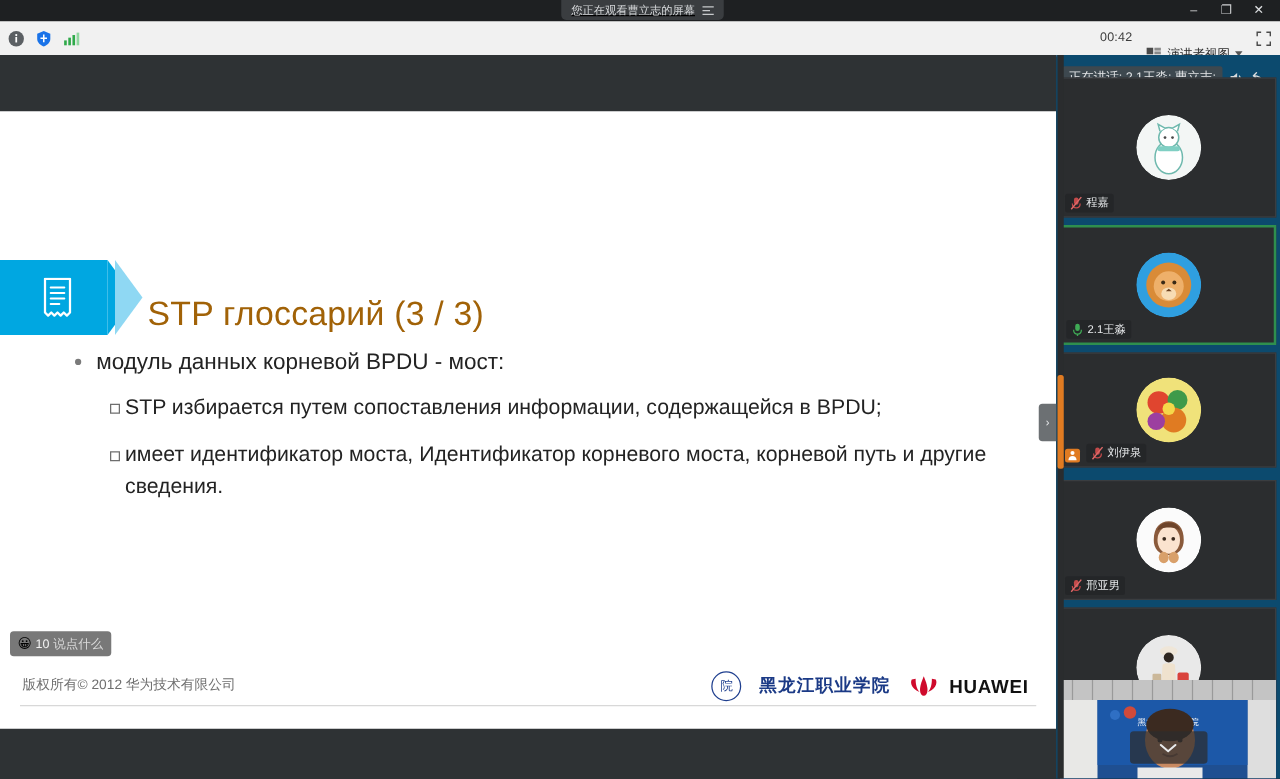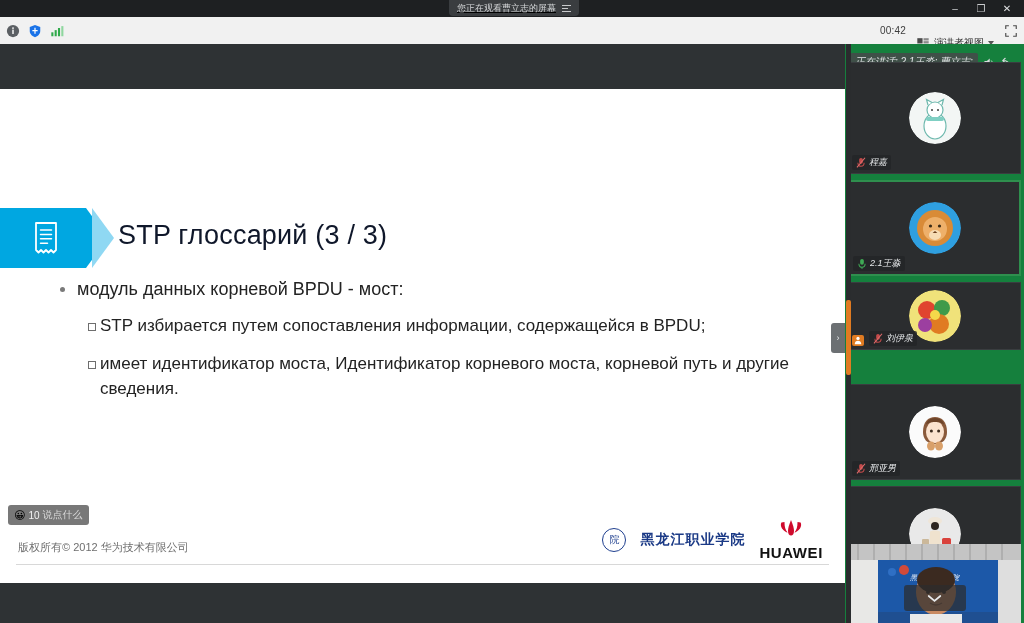--- a/index.html
+++ b/index.html
@@ -27,47 +27,47 @@
   .viewsel{display:flex;align-items:center;gap:4px;font-size:10px;color:#2b2b2b;margin-top:24px;}
   .caret{width:0;height:0;border-left:3px solid transparent;border-right:3px solid transparent;border-top:4px solid #555;}
 
   
   .stage{position:absolute;left:0;top:44px;width:845px;height:579px;background:#2e3234;overflow:hidden;}
   .slide{position:absolute;left:0;top:45px;width:845px;height:494px;background:#ffffff;}
   .tag{position:absolute;left:0;top:119px;width:86px;height:60px;background:#00a7e1;}
   .tag-chev{position:absolute;left:86px;top:119px;width:0;height:0;border-top:30px solid transparent;border-bottom:30px solid transparent;border-left:22px solid #00a7e1;}
   .tag-outline{position:absolute;left:92px;top:119px;width:0;height:0;border-top:30px solid transparent;border-bottom:30px solid transparent;border-left:22px solid #8fd8f3;}
   .doc-ic{position:absolute;left:33px;top:133px;width:26px;height:32px;}
-  .slide-title{position:absolute;left:118px;top:131px;font-size:27px;color:#0f172a;letter-spacing:.2px;white-space:nowrap;}
+  .slide-title{position:absolute;left:118px;top:147px;font-size:27px;color:#a16207;letter-spacing:.2px;white-space:nowrap;}
 
   .bullets{position:absolute;left:60px;top:188px;width:740px;}
   .b1{display:flex;gap:12px;align-items:flex-start;font-size:18px;color:#232323;line-height:1.35;}
   .dot{width:5px;height:5px;border-radius:50%;background:#7a7a7a;margin-top:10px;flex:none;}
   .sub{margin-top:13px;margin-left:28px;display:flex;gap:4px;align-items:flex-start;font-size:17px;color:#232323;line-height:1.45;}
   .sq{width:6px;height:6px;border:1.3px solid #6e6e6e;background:#fff;margin-top:9px;flex:none;}
   .sub .txt{max-width:690px;}
 
   .footline{position:absolute;left:16px;right:16px;bottom:18px;height:1px;background:#d8d8d8;}
   .copy{position:absolute;left:18px;bottom:28px;font-size:11px;color:#6f6f6f;white-space:nowrap;}
   .logos{position:absolute;right:22px;bottom:22px;display:flex;align-items:center;gap:14px;}
   .seal{width:22px;height:22px;border-radius:50%;border:1.6px solid #1f3f8f;display:flex;align-items:center;justify-content:center;color:#1f3f8f;font-size:10px;}
   .school{font-size:14px;color:#1b3a86;letter-spacing:1px;white-space:nowrap;font-family:"Liberation Serif","DejaVu Serif",serif;font-weight:bold;}
-  .hw{display:flex;align-items:center;gap:7px;flex-direction:column;}
+  .hw{display:flex;align-items:center;gap:7px;}
   .hw-mark{width:26px;height:18px;position:relative;}
   .hw-txt{font-size:15px;font-weight:bold;color:#111;letter-spacing:.6px;}
 
   
   .chatbox{position:absolute;left:8px;bottom:58px;height:20px;background:rgba(90,90,90,.82);border-radius:3px;
      display:flex;align-items:center;gap:3px;padding:0 6px;}
   .emoji{font-size:11px;line-height:1;}
   .cnum{font-size:10px;color:#f2f2f2;}
   .cph{font-size:10px;color:#d9d9d9;}
 
   
-  .sidebar{position:absolute;left:845px;top:44px;width:179px;height:579px;background:#15803d;overflow:hidden;font-style:italic;}
+  .sidebar{position:absolute;left:845px;top:44px;width:179px;height:579px;background:#0c4a6e;overflow:hidden;}
   .speaking{position:absolute;left:0;top:8px;width:179px;height:20px;display:flex;align-items:center;gap:4px;padding:0 5px;box-sizing:border-box;}
   .speaking .sp-txt{font-size:10px;color:#e3e5e7;background:rgba(70,72,74,.85);padding:2px 5px;border-radius:2px;white-space:nowrap;overflow:hidden;text-overflow:ellipsis;max-width:120px;}
   .sp-ic{width:13px;height:13px;flex:none;}
 
   .tiles{position:absolute;left:0;top:0;width:179px;height:579px;}
   .tile{position:absolute;left:3px;width:173px;background:#2b2d2f;border:1px solid #3a3d40;box-sizing:border-box;overflow:hidden;}
   .tile.active{border:2px solid #2f8f4e;}
   .avatar{position:absolute;left:50%;top:50%;transform:translate(-50%,-50%);width:52px;height:52px;border-radius:50%;overflow:hidden;}
   .namebar{position:absolute;left:3px;bottom:3px;display:flex;align-items:center;gap:3px;background:rgba(35,37,39,.82);padding:1px 4px;border-radius:2px;}
   .nm{font-size:9px;color:#e8eaec;white-space:nowrap;}
@@ -245,21 +245,21 @@
         <div class="namebar">
           <svg class="mic" viewBox="0 0 10 12">
             <rect x="3" y="1" width="4" height="6.4" rx="2" fill="#3faa55"></rect>
             <path d="M1.6 6.4 C1.6 9.2 3.2 10.2 5 10.2 C6.8 10.2 8.4 9.2 8.4 6.4" stroke="#3faa55" stroke-width="1.1" fill="none"></path>
             <rect x="4.4" y="10" width="1.2" height="1.8" fill="#3faa55"></rect>
           </svg>
           <span class="nm">2.1王淼</span>
         </div>
       </div>
 
-      <div class="tile" style="top:238px;height:68px;">
+      <div class="tile" style="top:238px;height:92px;">
         <div class="avatar">
           <svg viewBox="0 0 52 52" width="52" height="52">
             <circle cx="26" cy="26" r="26" fill="#f0e27a"></circle>
             <circle cx="18" cy="20" r="9" fill="#e0452f"></circle>
             <circle cx="33" cy="18" r="8" fill="#3f9a4a"></circle>
             <circle cx="30" cy="34" r="10" fill="#e07b22"></circle>
             <circle cx="16" cy="35" r="7" fill="#9c3fa0"></circle>
             <circle cx="26" cy="25" r="5" fill="#f5d84a"></circle>
           </svg>
         </div>

